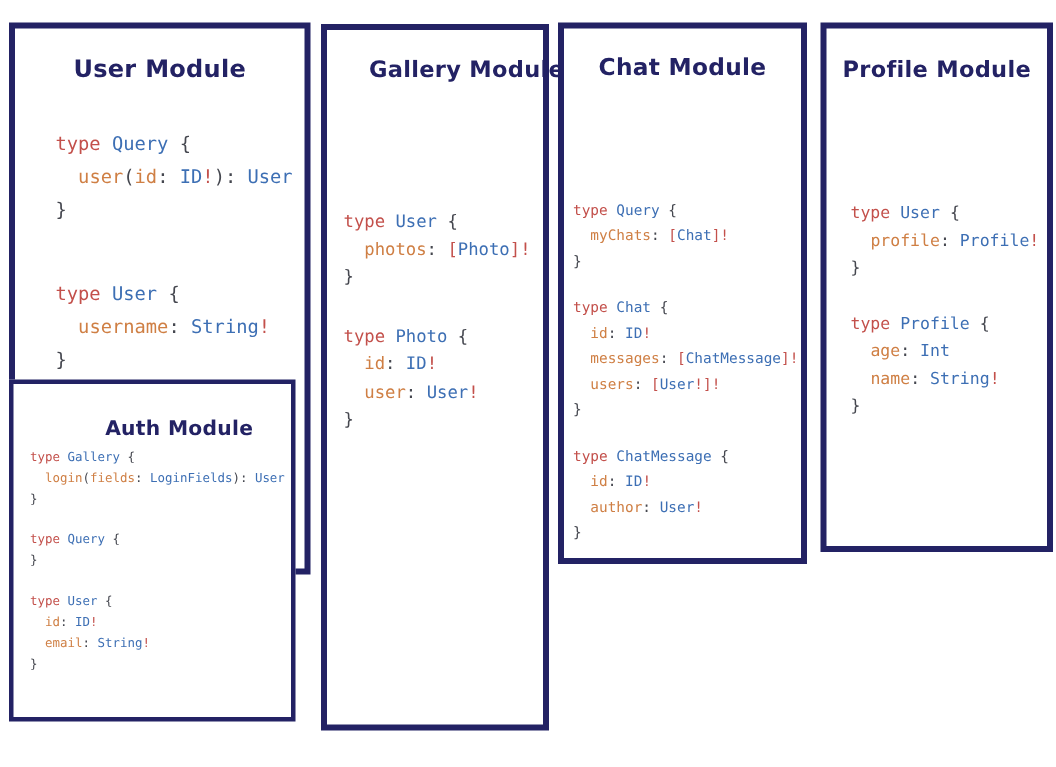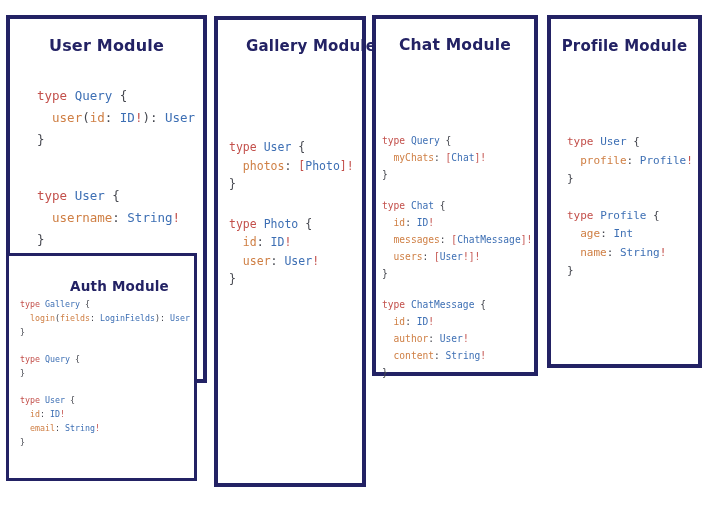--- a/index.html
+++ b/index.html
@@ -109,21 +109,20 @@
           <div class="code-line"><span class="tok-k">type </span><span class="tok-t">Chat </span><span class="tok-p">{</span></div>
           <div class="code-line"><span class="tok-p">  </span><span class="tok-f">id</span><span class="tok-p">: </span><span class="tok-t">ID</span><span class="tok-r">!</span></div>
           <div class="code-line"><span class="tok-p">  </span><span class="tok-f">messages</span><span class="tok-p">: </span><span class="tok-r">[</span><span class="tok-t">ChatMessage</span><span class="tok-r">]!</span></div>
           <div class="code-line"><span class="tok-p">  </span><span class="tok-f">users</span><span class="tok-p">: </span><span class="tok-r">[</span><span class="tok-t">User</span><span class="tok-r">!]!</span></div>
           <div class="code-line"><span class="tok-p">}</span></div>
         </div>
         <div class="code-block">
           <div class="code-line"><span class="tok-k">type </span><span class="tok-t">ChatMessage </span><span class="tok-p">{</span></div>
           <div class="code-line"><span class="tok-p">  </span><span class="tok-f">id</span><span class="tok-p">: </span><span class="tok-t">ID</span><span class="tok-r">!</span></div>
           <div class="code-line"><span class="tok-p">  </span><span class="tok-f">author</span><span class="tok-p">: </span><span class="tok-t">User</span><span class="tok-r">!</span></div>
-          <div class="code-line"><span class="tok-p">  </span><span class="tok-f">content</span><span class="tok-p">: </span><span class="tok-t">String</span><span class="tok-r">!</span></div>
           <div class="code-line"><span class="tok-p">}</span></div>
         </div>
       </div>
   </section>
 
   <section class="panel p-profile">
     <div class="panel-title">Profile Module</div>
     <div class="code">
         <div class="code-block">
           <div class="code-line"><span class="tok-k">type </span><span class="tok-t">User </span><span class="tok-p">{</span></div>

